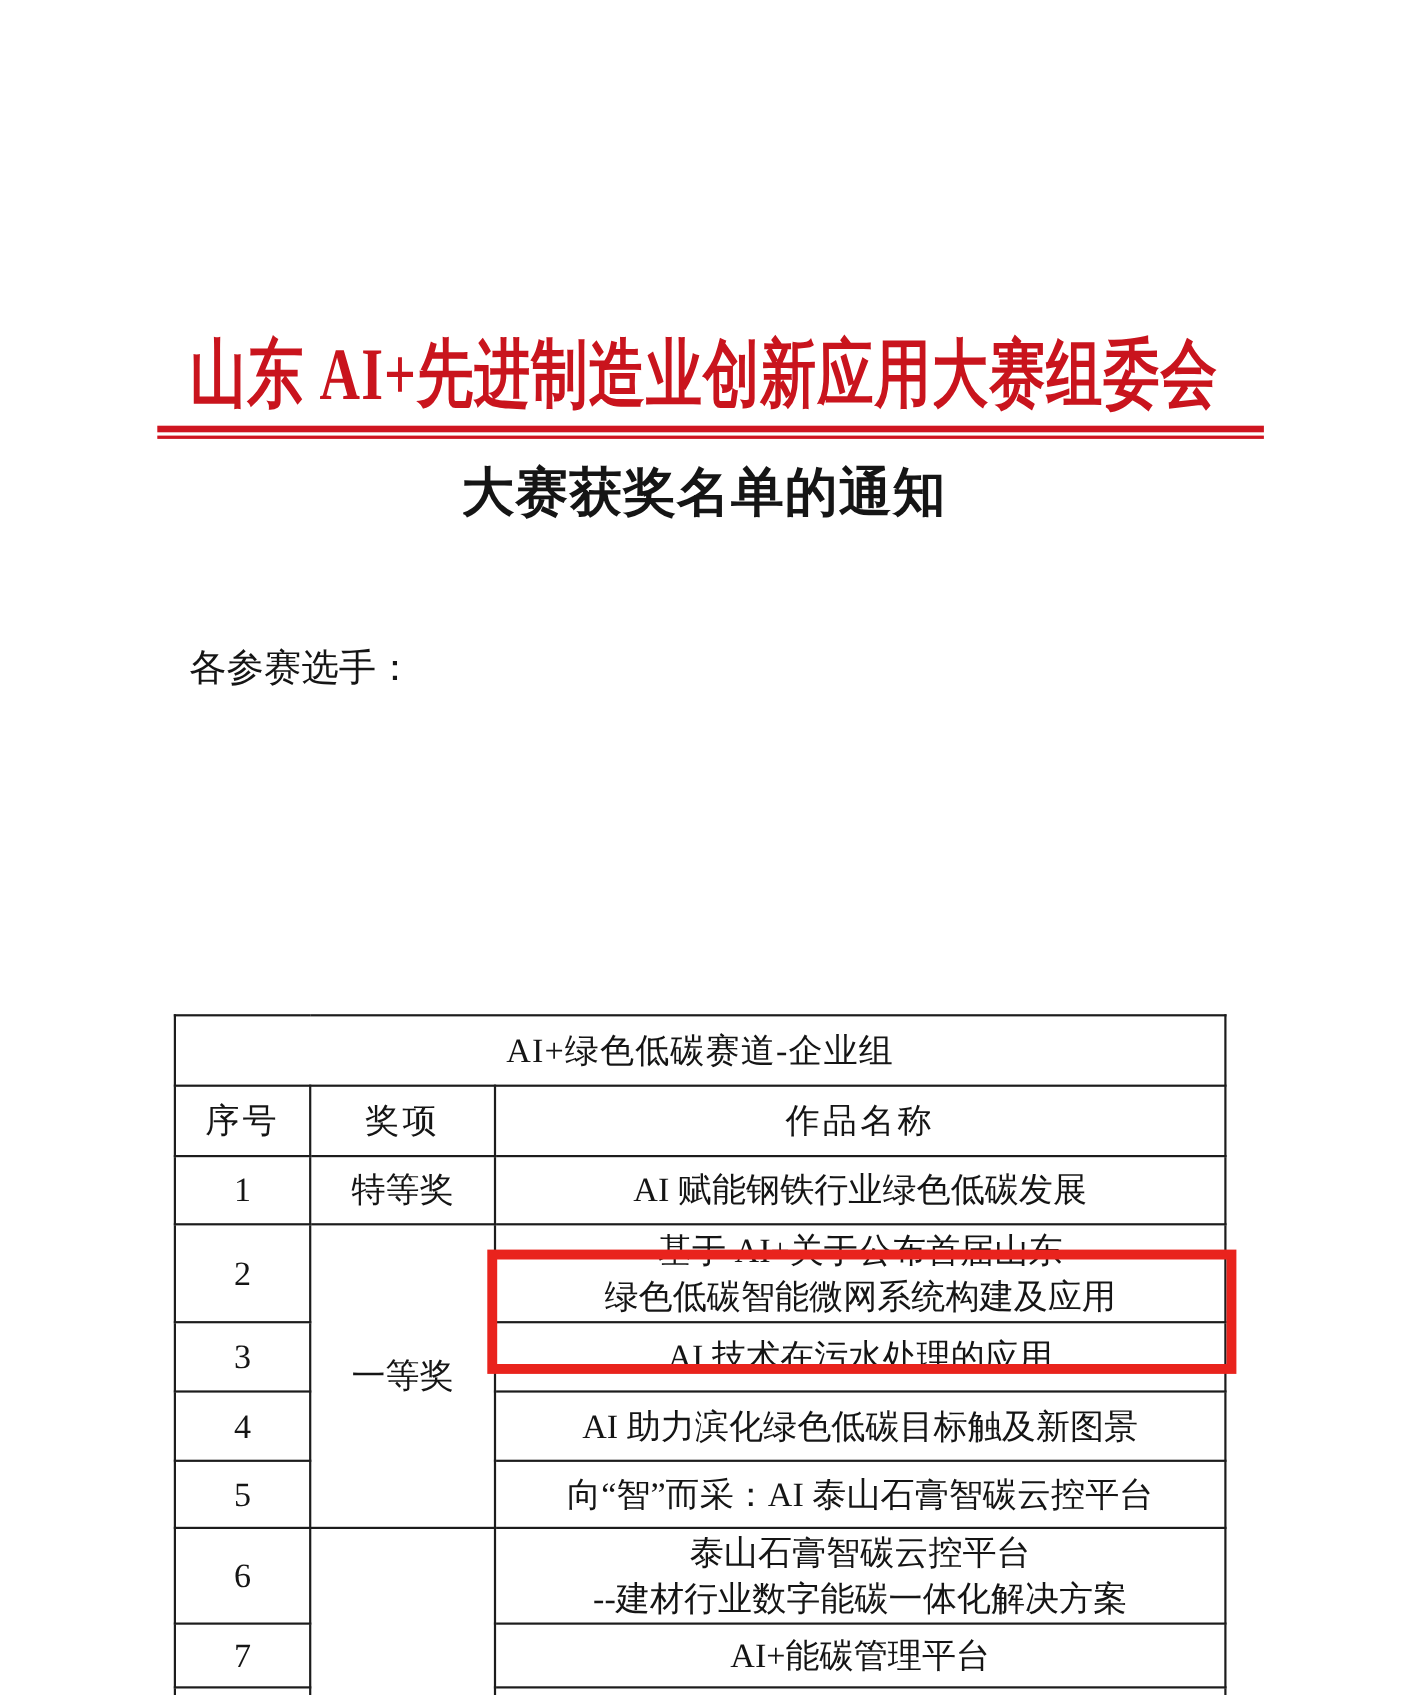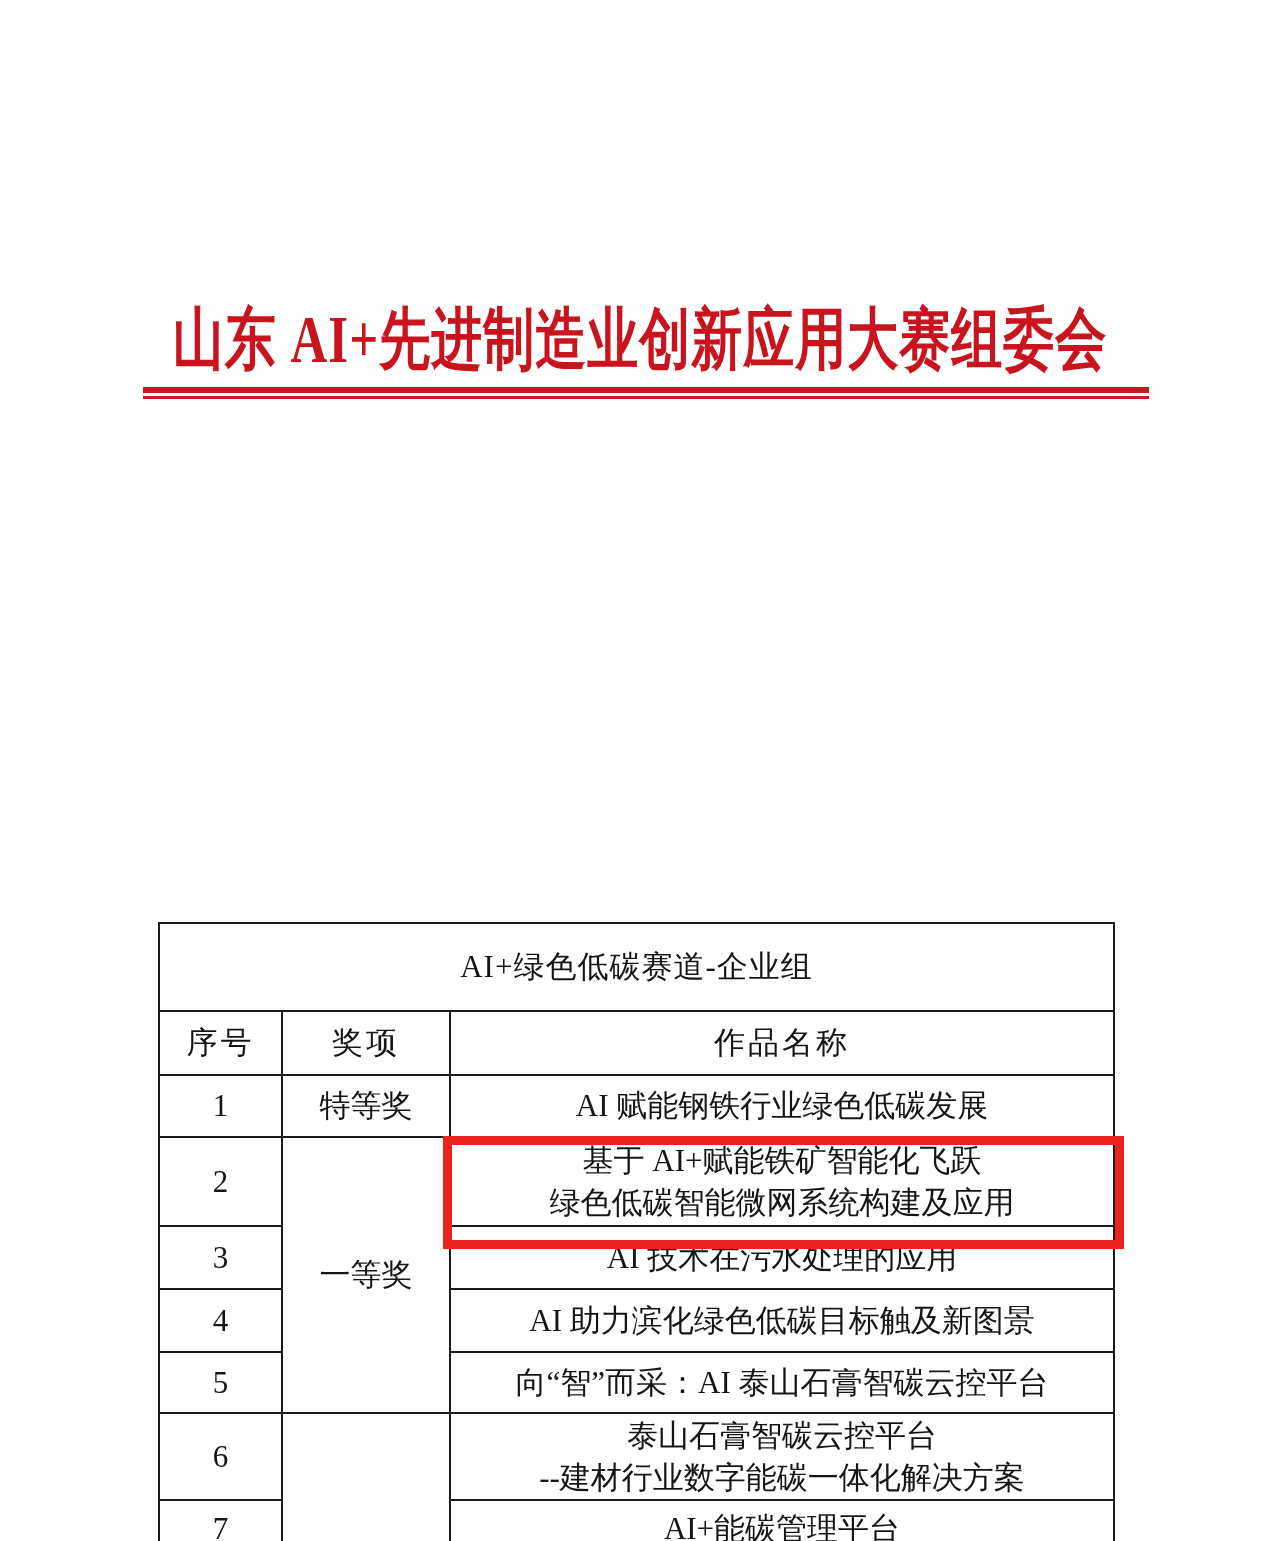--- a/index.html
+++ b/index.html
@@ -55,21 +55,21 @@
   }
   .awards-table td{
     border:2px solid var(--table-border);
     text-align:center;vertical-align:middle;
     font-size:31px;font-weight:normal;padding:0;
     overflow:hidden;
   }
   .group-title-cell{font-weight:bold;font-size:32px;letter-spacing:1px;}
   .col-header{letter-spacing:3px;}
   .work-line{display:block;line-height:42px;}
-  tr.row-title{height:88px;}
+  tr.row-title{height:64px;}
   tr.row-header{height:64px;}
   tr.row-1{height:62px;}
   tr.row-2{height:89px;}
   tr.row-3{height:63px;}
   tr.row-4{height:63px;}
   tr.row-5{height:61px;}
   tr.row-6{height:87px;}
   tr.row-7{height:58px;}
   tr.row-8{height:44px;}
   
@@ -84,22 +84,24 @@
 <body>
 
 <div class="page">
 
   <div class="letterhead">山东 AI+先进制造业创新应用大赛组委会</div>
 
   <div class="rule rule-thick"></div>
   <div class="rule rule-thin"></div>
 
   <div class="notice-title">
+    <div>大赛获奖名单的通知</div>
   </div>
 
+  <div class="salutation">各参赛选手：</div>
 
 
   <table class="awards-table">
     <colgroup>
       <col style="width:123px">
       <col style="width:168px">
       <col style="width:664px">
     </colgroup>
     <tbody>
       <tr class="row-title">
@@ -112,21 +114,21 @@
       </tr>
       <tr class="row-1">
         <td>1</td>
         <td>特等奖</td>
         <td>AI 赋能钢铁行业绿色低碳发展</td>
       </tr>
       <tr class="row-2">
         <td>2</td>
         <td rowspan="4">一等奖</td>
         <td>
-          <span class="work-line">基于 AI+赋能铁矿智能化飞跃</span>
+          <span class="work-line">基于 AI+关于公布首届山东</span>
           <span class="work-line">绿色低碳智能微网系统构建及应用</span>
         </td>
       </tr>
       <tr class="row-3">
         <td>3</td>
         <td>AI 技术在污水处理的应用</td>
       </tr>
       <tr class="row-4">
         <td>4</td>
         <td>AI 助力滨化绿色低碳目标触及新图景</td>

